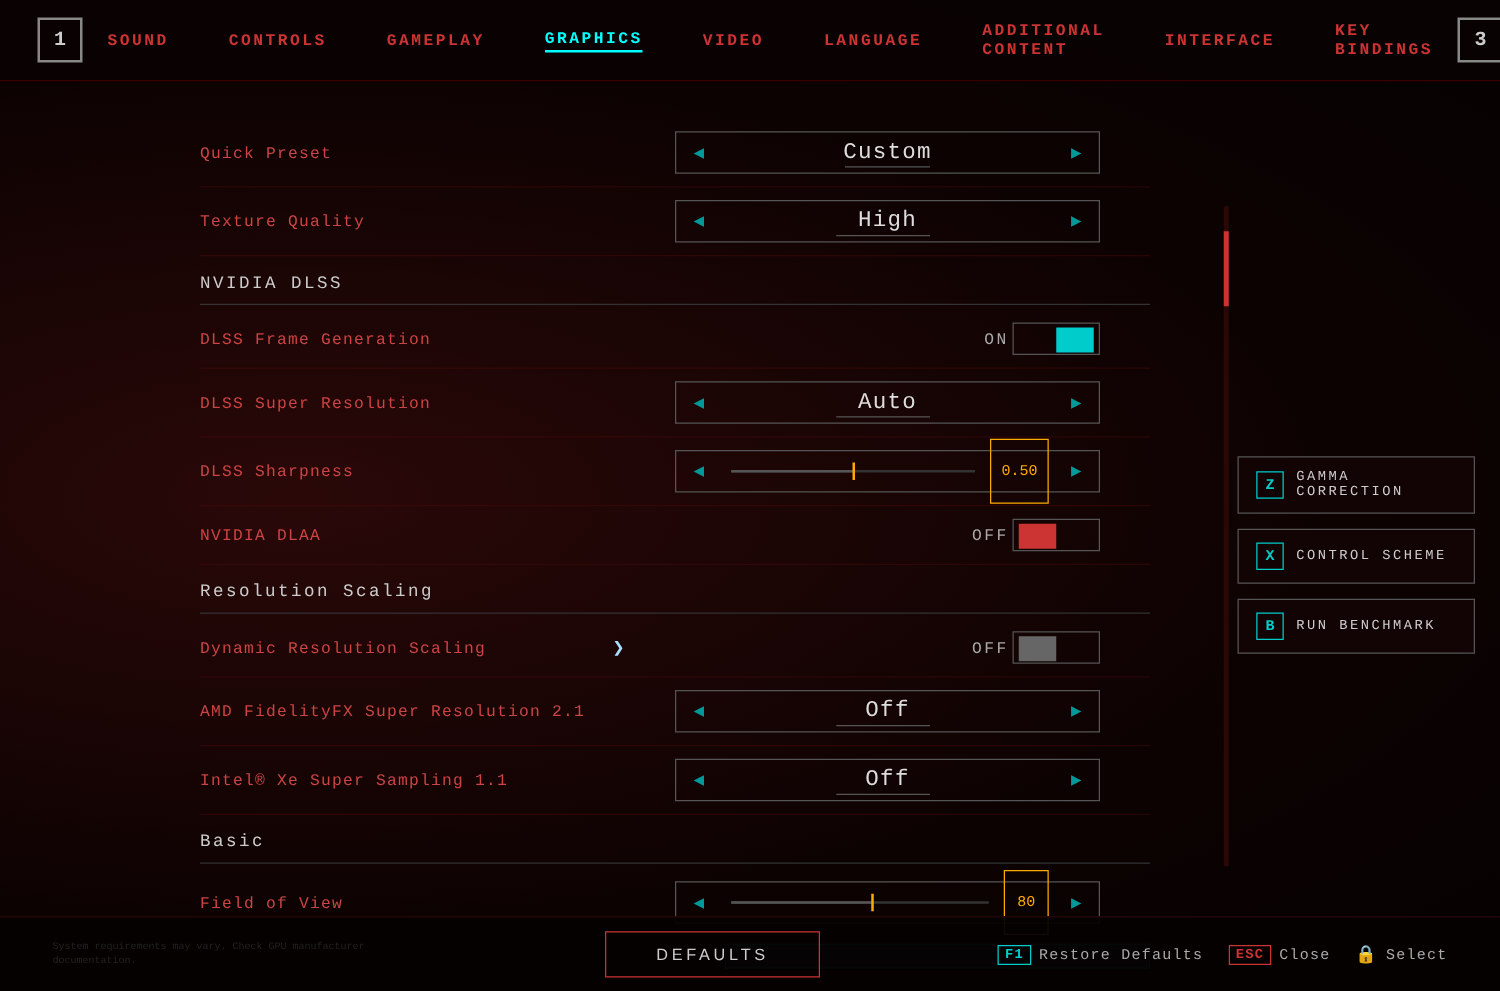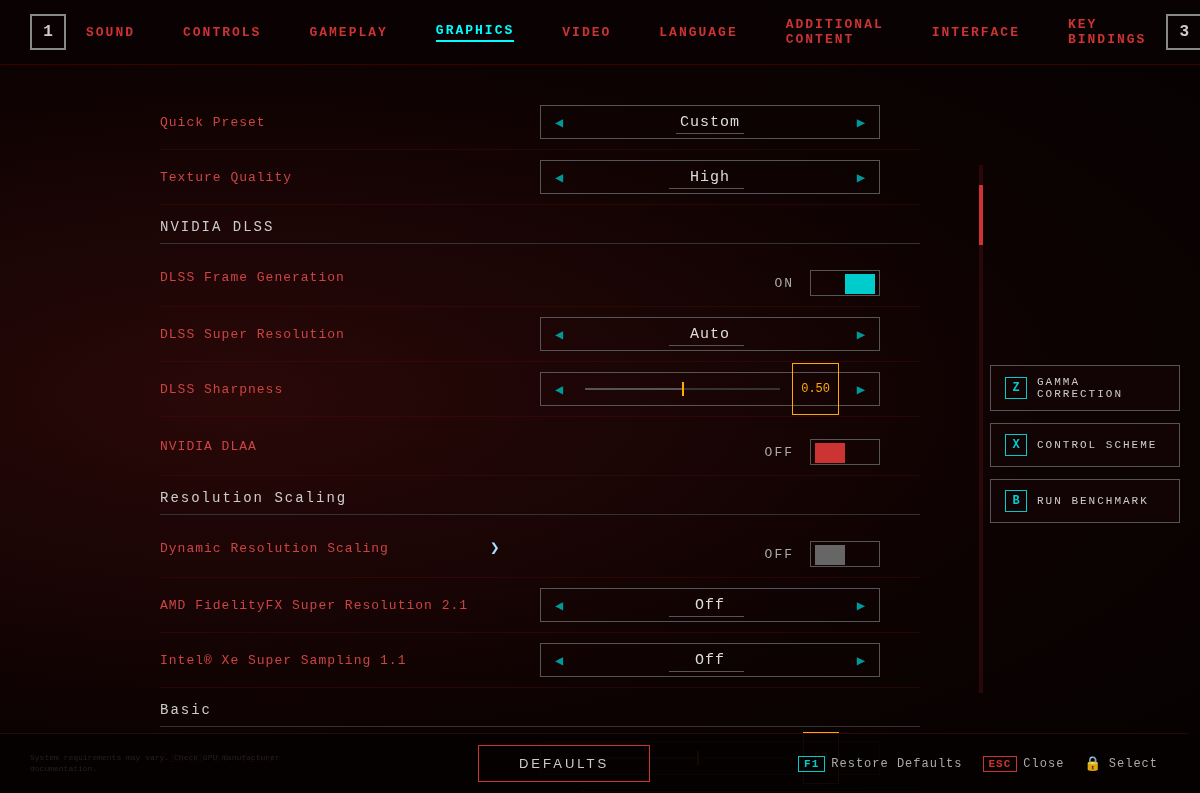--- a/index.html
+++ b/index.html
@@ -127,32 +127,31 @@
       justify-content: center;
       color: #009999;
       font-size: 14px;
       cursor: pointer;
       flex-shrink: 0;
     }
 
     .selector-value {
       flex: 1;
       text-align: center;
-      font-size: 15px;
+      font-size: 18px;
       color: #dddddd;
       letter-spacing: 1px;
     }
 
     
     .toggle-container {
       display: flex;
       align-items: center;
-      gap: 16px;
+      gap: 3px;
       margin-left: auto;
-      margin-top: 12px;
     }
 
     .toggle-label {
       font-size: 13px;
       color: #aaa;
       letter-spacing: 2px;
     }
 
     .toggle {
       width: 70px;
@@ -266,28 +265,28 @@
       background: #cc3333;
       position: absolute;
       top: 20px;
     }
 
     
     .bottom-bar {
       position: absolute;
       bottom: 0;
       left: 0;
-      right: 12px;
+      right: 0;
       height: 60px;
       background: rgba(5,1,1,0.95);
       border-top: 1px solid #2a0808;
       display: flex;
       align-items: center;
       justify-content: space-between;
-      padding: 0 30px;
+      padding: 0 42px;
       z-index: 20;
     }
 
     .bottom-info {
       font-size: 9px;
       color: #333;
       max-width: 300px;
       line-height: 1.4;
     }
 

